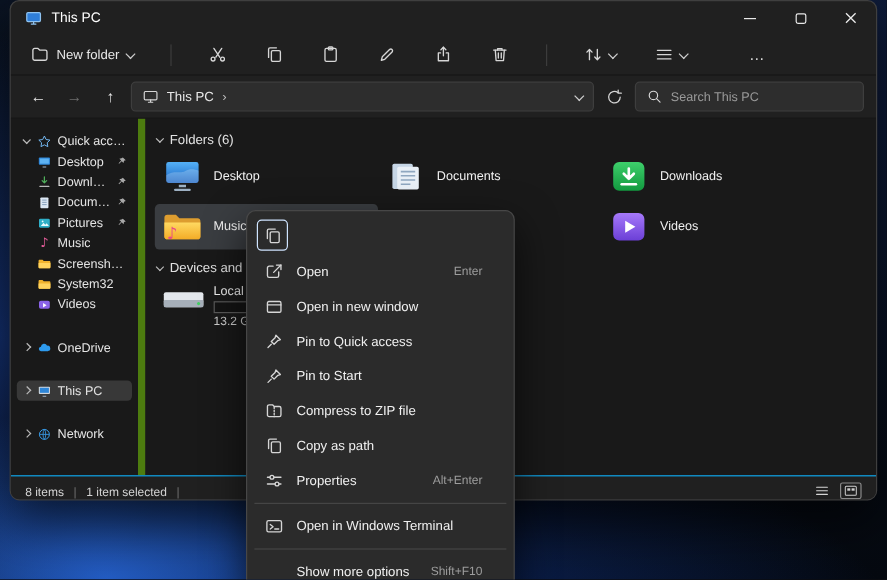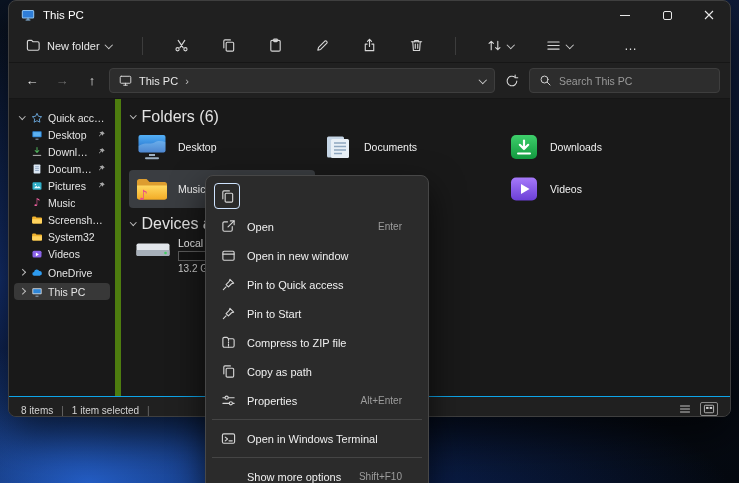--- a/index.html
+++ b/index.html
@@ -47,32 +47,32 @@
   .refresh-btn{width:26px;height:26px;display:flex;align-items:center;justify-content:center;border-radius:4px}
   .searchbar{flex:1;height:25px;background:#2d2d2d;border:1px solid #3e3e3e;border-radius:4px;display:flex;align-items:center;gap:7px;padding:0 9px}
   .search-input{flex:1;background:transparent;border:none;outline:none;color:#cfcfcf;font-size:10.5px;font-family:inherit}
   .search-input::placeholder{color:#9a9a9a}
 
   
   .bodyrow{flex:1;display:flex;min-height:0;background:#191919}
   .sidebar{width:112px;flex:0 0 auto;padding:10px 5px 0 5px;border-right:6px solid #4d7c0f;overflow:hidden}
   .srow{display:flex;align-items:center;gap:5px;height:17px;padding:0 4px;border-radius:4px;font-size:10.5px;color:#e4e4e4;white-space:nowrap}
   .srow.child{padding-left:17px}
-  .srow.root2{margin-top:2px}
+  .srow.root2{margin-top:19px}
   .srow.selected{background:#383838}
   .srow .caret{width:8px;flex:0 0 auto;display:flex;justify-content:center}
   .srow .caret .chev{width:4.5px;height:4.5px;border-color:#b9b9b9}
   .mini{width:12px;height:12px;flex:0 0 auto}
   .note-mini{width:12px;flex:0 0 auto;color:#ec5f9e;font-size:11px;font-weight:bold;text-align:center;line-height:12px;font-family:"DejaVu Sans",sans-serif}
   .slabel{overflow:hidden;text-overflow:ellipsis}
   .pin{width:9px;height:9px;margin-left:auto;flex:0 0 auto}
 
   
   .main{flex:1;padding:10px 6px 0 8px;position:relative;overflow:hidden}
-  .sectionheader{display:flex;align-items:center;gap:6px;height:15px;font-size:16px;color:#e2e2e2;padding-left:2px;white-space:nowrap}
+  .sectionheader{display:flex;align-items:center;gap:6px;height:15px;font-size:11px;color:#e2e2e2;padding-left:2px;white-space:nowrap}
   .sectionheader .chev{width:4.5px;height:4.5px;border-color:#bdbdbd}
   .grid{display:grid;grid-template-columns:repeat(3,186px);gap:4px 0;margin:4px 0 8px 0}
   .tile{display:flex;align-items:center;gap:9px;height:38px;padding:3px 6px;border-radius:4px}
   .tile.selected{background:#3a3d41}
   .tile-icon{width:34px;height:28px;flex:0 0 auto;position:relative}
   .tile-label{font-size:10.5px;color:#f0f0f0;white-space:nowrap}
   .note-big{position:absolute;left:4px;bottom:0;color:#e8488a;font-size:14px;font-weight:bold;font-family:"DejaVu Sans",sans-serif}
   .drive{display:flex;gap:7px;margin:6px 0 0 6px}
   .drive-icon{width:36px;height:26px;flex:0 0 auto}
   .drive-info{display:flex;flex-direction:column;gap:2px}
@@ -346,20 +346,30 @@
         <span class="caret">
             <span class="chev right"></span>
           </span>
         <svg class="mini" viewBox="0 0 16 16">
             <rect x="1.8" y="3" width="12.4" height="8" rx="1" fill="#cfd6dd"></rect>
             <rect x="3" y="4.2" width="10" height="5.6" fill="#2e86d8"></rect>
             <path d="M6 13.6h4" stroke="#9fb3c8" stroke-width="1.2"></path>
           </svg>
         <span class="slabel">This PC</span>
       </div>
+      <div class="srow root2">
+        <span class="caret">
+            <span class="chev right"></span>
+          </span>
+        <svg class="mini" viewBox="0 0 16 16">
+            <circle cx="8" cy="8" r="5.5" fill="none" stroke="#3aa0f0" stroke-width="1.1"></circle>
+            <path d="M2.5 8h11M8 2.5c2 1.8 2 9.2 0 11M8 2.5c-2 1.8-2 9.2 0 11" fill="none" stroke="#3aa0f0" stroke-width="0.9"></path>
+          </svg>
+        <span class="slabel">Network</span>
+      </div>
     </div>
 
     <div class="main">
       <div class="sectionheader">
         <span class="chev"></span>
         <span>Folders (6)</span>
       </div>
       <div class="grid">
         <div class="tile">
           <span class="tile-icon"><svg width="34" height="28" viewBox="0 0 34 28">

